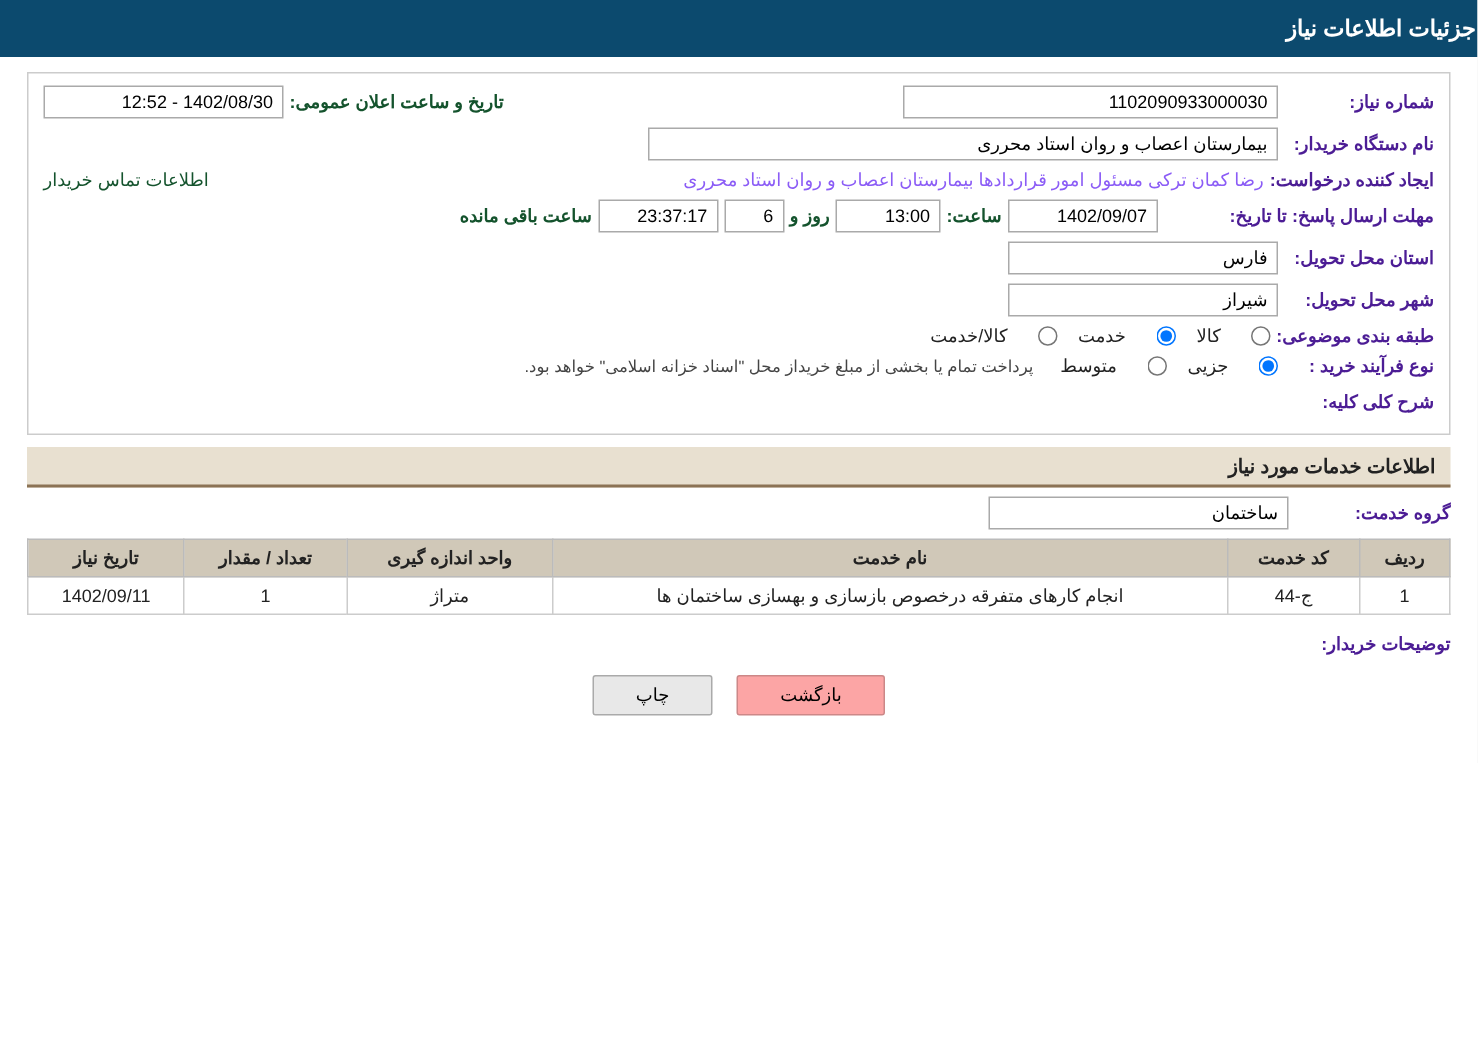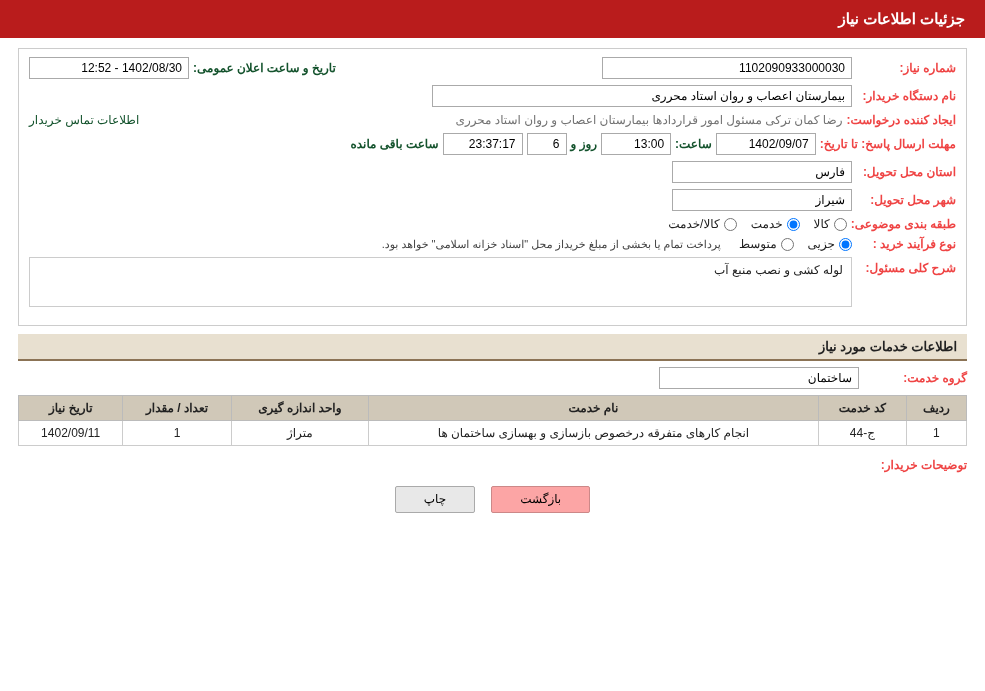--- a/index.html
+++ b/index.html
@@ -10,50 +10,51 @@
       font-size: 12px;
       color: #222;
     }
     .page-wrapper {
       width: 985px;
       min-height: 691px;
       background: #fff;
       margin: 0 auto;
     }
     .header-bar {
-      background: #b91c1c;
+      background: #0c4a6e;
       color: #fff;
       text-align: right;
-      padding: 10px 20px;
+      padding: 10px 1px;
       font-size: 15px;
       font-weight: bold;
     }
     .content {
       padding: 10px 18px;
     }
     .form-section {
       border: 1px solid #ccc;
       padding: 8px 10px;
       margin-bottom: 8px;
     }
     .row {
       display: flex;
       align-items: center;
       margin-bottom: 6px;
       gap: 4px;
     }
     .label {
-      color: #ef4444;
+      color: #4c1d95;
       white-space: nowrap;
       min-width: 100px;
       text-align: right;
       font-weight: bold;
     }
     .label-wide {
       min-width: 120px;
+      margin-left: 44px;
     }
     .input-field {
       border: 1px solid #aaa;
       background: #fff;
       padding: 3px 6px;
       font-family: Tahoma, Arial, sans-serif;
       font-size: 12px;
       direction: rtl;
     }
     .input-long { width: 320px; }
@@ -64,22 +65,21 @@
       white-space: nowrap;
     }
 
     .radio-group {
       display: flex;
       gap: 14px;
       align-items: center;
     }
     .radio-item {
       display: flex;
-      align-items: center;
-      gap: 4px;
+      gap: 20px;
     }
 
     .table-wrap {
       margin: 6px 0;
     }
     table {
       width: 100%;
       border-collapse: collapse;
       font-size: 12px;
     }
@@ -183,21 +183,21 @@
         <input class="input-field" type="text" value="1402/08/30 - 12:52" style="width: 160px;" readonly="">
       </div>
 
       <div class="row">
         <span class="label">نام دستگاه خریدار:</span>
         <input class="input-field" type="text" value="بیمارستان اعصاب و روان استاد محرری" style="width: 420px;" readonly="">
       </div>
 
       <div class="row">
         <span class="label">ایجاد کننده درخواست:</span>
-        <span style="flex:1; direction:rtl; color:#737373;">رضا کمان ترکی مسئول امور قراردادها بیمارستان اعصاب و روان استاد محرری</span>
+        <span style="flex:1; direction:rtl; color:#8b5cf6;">رضا کمان ترکی مسئول امور قراردادها بیمارستان اعصاب و روان استاد محرری</span>
         <span class="contact-link">اطلاعات تماس خریدار</span>
       </div>
 
       <div class="row">
         <span class="label label-wide">مهلت ارسال پاسخ: تا تاریخ:</span>
         <input class="input-field" type="text" value="1402/09/07" style="width: 100px;" readonly="">
         <span class="inline-label">ساعت:</span>
         <input class="input-field" type="text" value="13:00" style="width: 70px;" readonly="">
         <span class="inline-label">روز و</span>
         <input class="input-field" type="text" value="6" style="width: 40px;" readonly="">
@@ -242,26 +242,21 @@
           </div>
           <div class="radio-item">
             <input type="radio" name="navae" style="">
             <span>متوسط</span>
           </div>
         </div>
         <span style="color:#444; margin-right:14px; font-size:11px;">پرداخت تمام یا بخشی از مبلغ خریداز محل "اسناد خزانه اسلامی" خواهد بود.</span>
       </div>
 
       <div class="row" style="align-items:flex-start;">
-        <span class="label" style="padding-top:4px;">شرح کلی مسئول:</span>
-        <div style="flex:1;">
-          <div class="shrh-box">
-            <span>لوله کشی و نصب منبع آب</span>
-          </div>
-        </div>
+        <span class="label" style="padding-top:4px;">شرح کلی کلیه:</span>
       </div>
 
     </div>
 
     <div class="section-header">
       <span>اطلاعات خدمات مورد نیاز</span>
     </div>
 
     <div class="group-row">
       <span class="label">گروه خدمت:</span>

